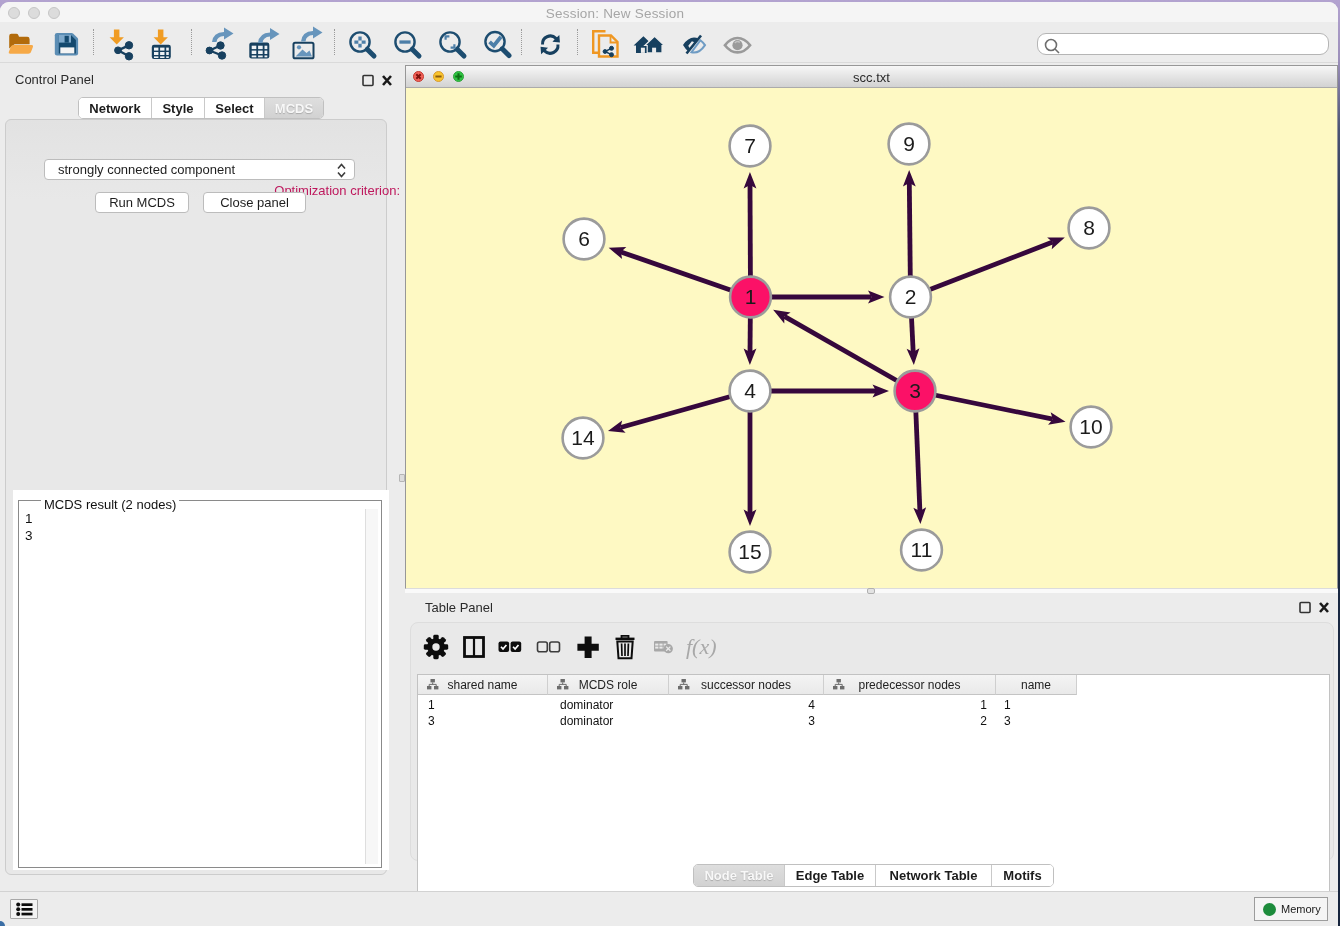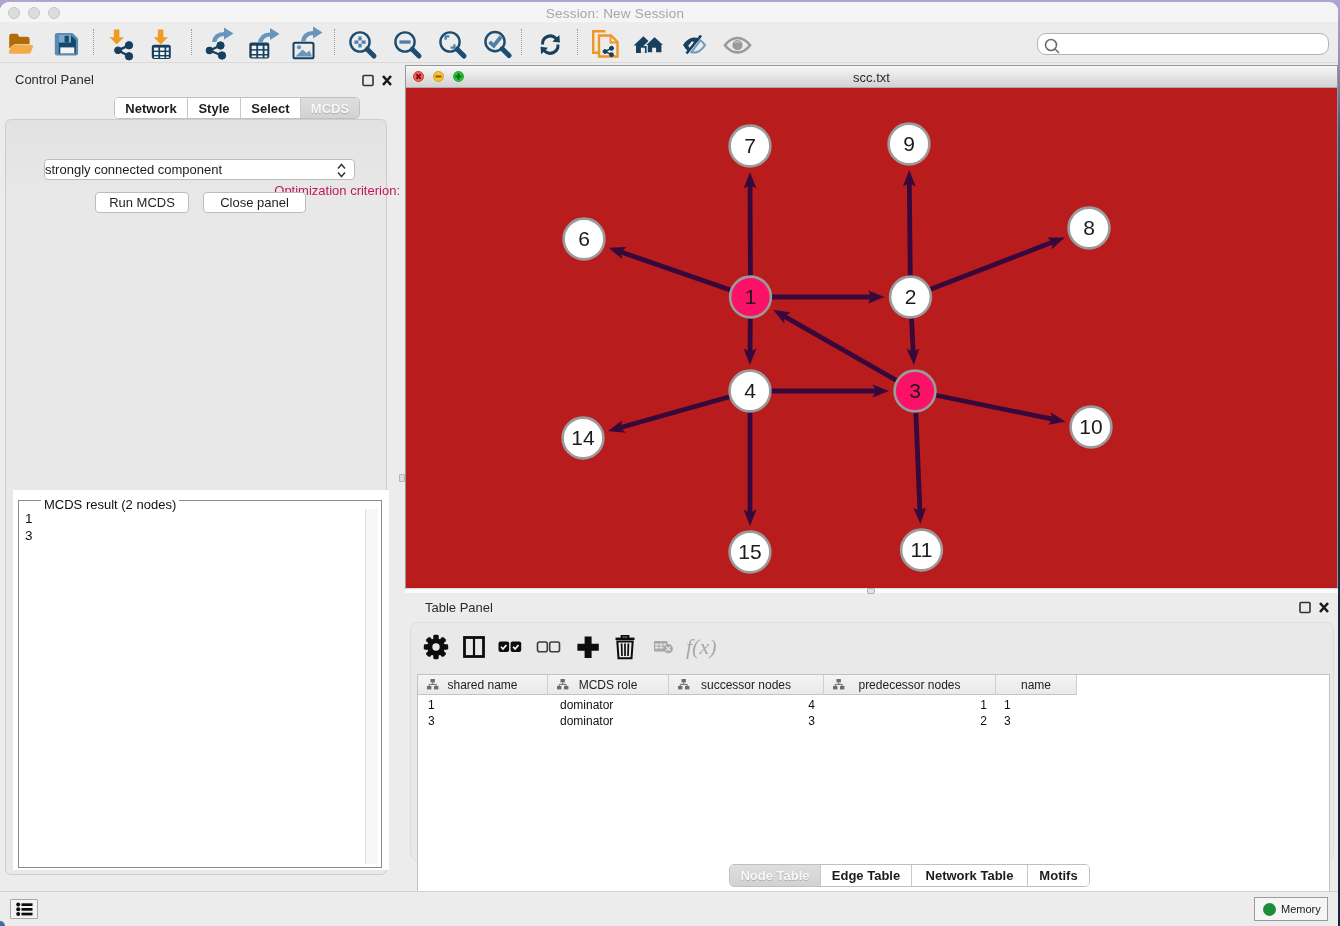--- a/index.html
+++ b/index.html
@@ -19,46 +19,46 @@
   #toolbar{left:0;top:22px;width:1338px;height:40px;background:#ececec;border-bottom:1px solid #dadada;}
   .sep{position:absolute;top:7px;height:26px;width:0;border-left:1px dotted #9a9a9a;}
   
   #search{left:1037px;top:11px;width:290px;height:20px;background:#fff;
           border:1px solid #b5b5b5;border-radius:9px;}
   
   #cp-title{left:15px;top:72px;font-size:13px;color:#2b2b2b;}
   #cp-body{left:5px;top:119px;width:382px;height:756px;background:linear-gradient(#e2e2e2,#e8e8e8 80px,#e8e8e8);
            border:1px solid #cccccc;border-radius:6px;box-sizing:border-box;}
   .tabgrp{position:absolute;display:flex;font-size:13px;color:#1c1c1c;
-          border:1px solid #c0c0c0;border-radius:5px;overflow:hidden;background:#fff;margin-left:36px;}
+          border:1px solid #c0c0c0;border-radius:5px;overflow:hidden;background:#fff;}
   .tabgrp .tab{display:flex;align-items:center;justify-content:center;
                border-right:1px solid #c9c9c9;background:#fff;font-weight:bold;}
   .tabgrp .tab:last-child{border-right:none;}
   .tabgrp .sel{background:linear-gradient(#dedede,#d2d2d2);color:#f8f8f8;font-weight:bold;
                text-shadow:0 1px 1px #aaa;}
   #cptabs{left:78px;top:97px;height:20px;}
   #opt-label{left:0px;top:137px;width:400px;text-align:right;font-size:13px;color:#be185d;margin-top:46px;}
   #dropdown{left:44px;top:159px;width:311px;height:21px;background:#fff;border:1px solid #bcbcbc;
             border-radius:4px;box-sizing:border-box;font-size:13px;color:#1e1e1e;
-            line-height:19px;}
+            line-height:19px;padding-left:13px;}
   .btn{position:absolute;height:21px;background:#fff;border:1px solid #bcbcbc;border-radius:4px;
        box-sizing:border-box;font-size:13px;color:#1e1e1e;text-align:center;line-height:19px;}
   
   #mcds-white{left:13px;top:490px;width:376px;height:380px;background:#fff;}
   #mcds-fs{left:18px;top:500px;width:364px;height:368px;border:1px solid #8a8a8a;box-sizing:border-box;}
   #mcds-legend{left:41px;top:497px;background:#fff;padding:0 3px;font-size:13px;color:#111;}
   #mcds-inner{left:21px;top:508px;width:358px;height:357px;background:#fff;
               font-size:13.5px;color:#111;line-height:17px;padding:2px 0 0 4px;box-sizing:border-box;}
   #mcds-sb{left:365px;top:509px;width:13px;height:355px;background:#f7f7f7;border-left:1px solid #dedede;box-sizing:border-box;}
   
   #vgrip{left:399px;top:474px;width:4px;height:6px;background:#dcdcdc;border:1px solid #b5b5b5;border-radius:1px;}
   #hgrip{left:867px;top:588px;width:6px;height:4px;background:#e3e3e3;border:1px solid #b0b0b0;border-radius:2px;}
   
   #frame{left:405px;top:65px;width:933px;height:524px;border:1px solid #979797;border-bottom:1px solid #dcdcdc;
-         box-sizing:border-box;background:#b91c1c;}
+         box-sizing:border-box;background:#fef9c3;}
   #ftitle{left:0;top:0;width:100%;height:22px;background:linear-gradient(#f7f7f7,#d2d2d2);
           border-bottom:1px solid #ababab;box-sizing:border-box;}
   #ftitle .t{position:absolute;width:100%;top:4px;text-align:center;font-size:13px;color:#2a2a2a;}
   .mbtn{position:absolute;top:5px;width:11px;height:11px;border-radius:50%;box-sizing:border-box;}
   
   #tp-title{left:425px;top:600px;font-size:13px;color:#2b2b2b;}
   #tp-body{left:410px;top:622px;width:924px;height:239px;background:#e9e9e9;
            border:1px solid #ddd;border-radius:8px;box-sizing:border-box;}
   #ttable{left:417px;top:674px;width:913px;height:222px;background:#fff;border:1px solid #c2c2c2;box-sizing:border-box;}
   .hcell{position:absolute;top:0;height:20px;background:linear-gradient(#f4f4f4,#e9e9e9);

